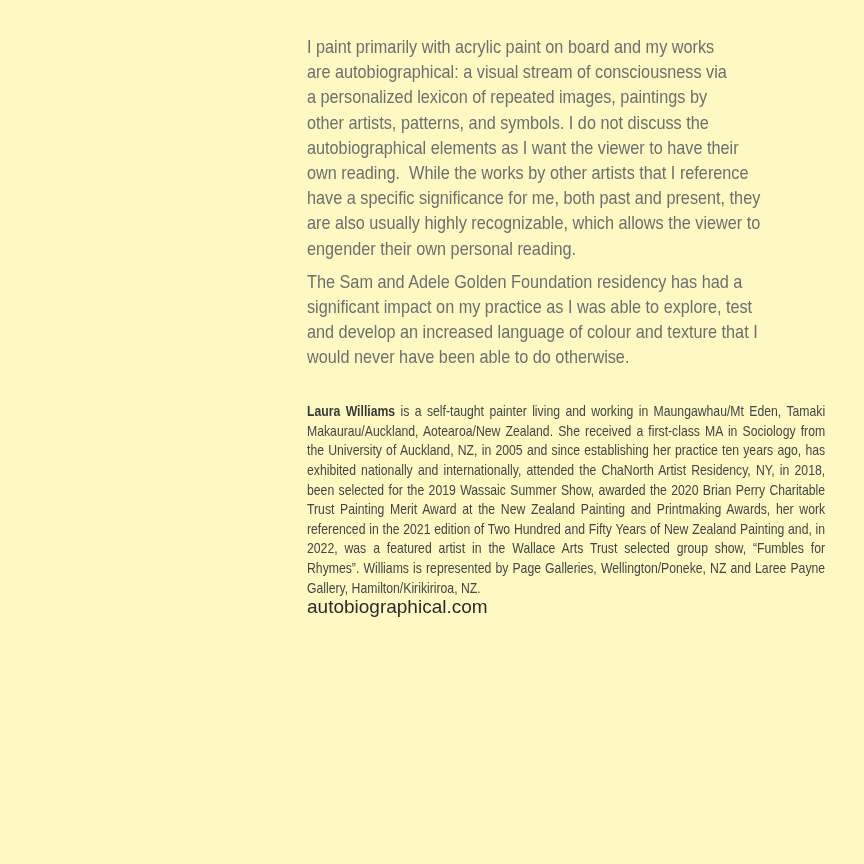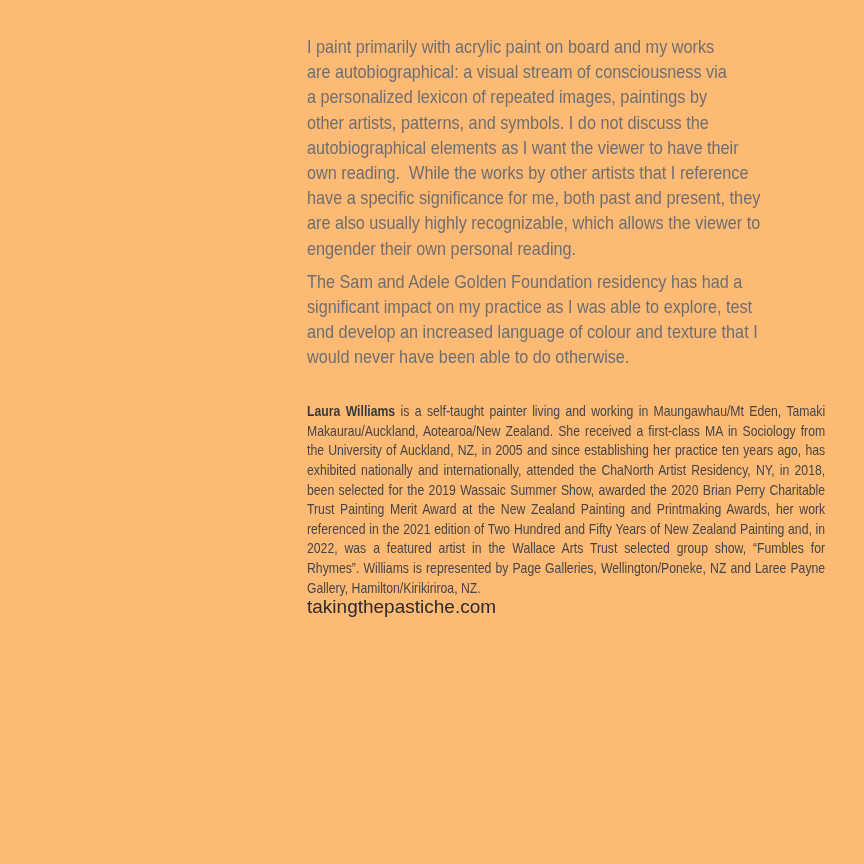--- a/index.html
+++ b/index.html
@@ -10,21 +10,21 @@
     width: 864px;
     height: 864px;
     background: #ffffff;
     overflow: hidden;
     position: relative;
     font-family: "Liberation Sans", sans-serif;
   }
   .page {
     position: absolute;
     inset: 0;
-    background: #fdba74;
+    background: #fef9c3;
   }
   
   .statement {
     position: absolute;
     left: 307px;
     top: 34px;
     transform: scaleX(0.855);
     transform-origin: 0 0;
     color: #6e6e70;
     font-size: 19px;
@@ -82,15 +82,15 @@
 are also usually highly recognizable, which allows the viewer to
 engender their own personal reading.</p>
     <p>The Sam and Adele Golden Foundation residency has had a
 significant impact on my practice as I was able to explore, test
 and develop an increased language of colour and texture that I
 would never have been able to do otherwise.</p>
   </div>
 
   <p class="bio"><span class="bio-name">Laura Williams</span><span> is a self-taught painter living and working in Maungawhau/Mt Eden, Tamaki Makaurau/Auckland, Aotearoa/New Zealand. She received a first-class MA in Sociology from the University of Auckland, NZ, in 2005 and since establishing her practice ten years ago, has exhibited nationally and internationally, attended the ChaNorth Artist Residency, NY, in 2018, been selected for the 2019 Wassaic Summer Show, awarded the 2020 Brian Perry Charitable Trust Painting Merit Award at the New Zealand Painting and Printmaking Awards, her work referenced in the 2021 edition of Two Hundred and Fifty Years of New Zealand Painting and, in 2022, was a featured artist in the Wallace Arts Trust selected group show, “Fumbles for Rhymes”. Williams is represented by Page Galleries, Wellington/Poneke, NZ and Laree Payne Gallery, Hamilton/Kirikiriroa, NZ.</span></p>
 
-  <div class="website">takingthepastiche.com</div>
+  <div class="website">autobiographical.com</div>
 
 </div>
 
 </body></html>

